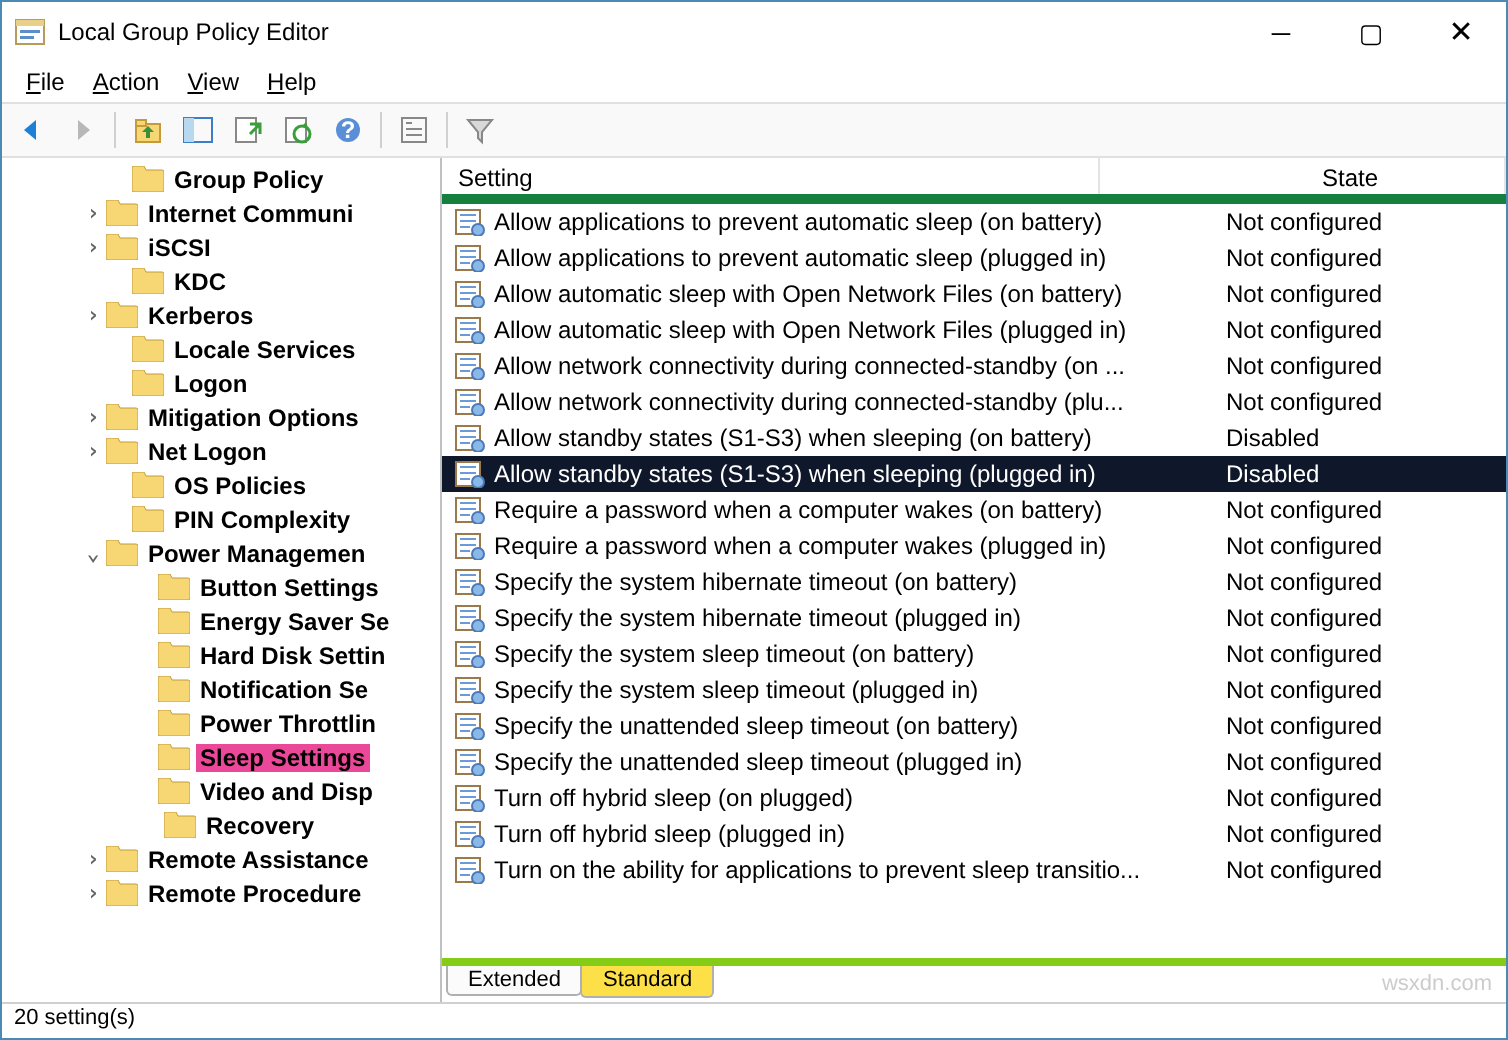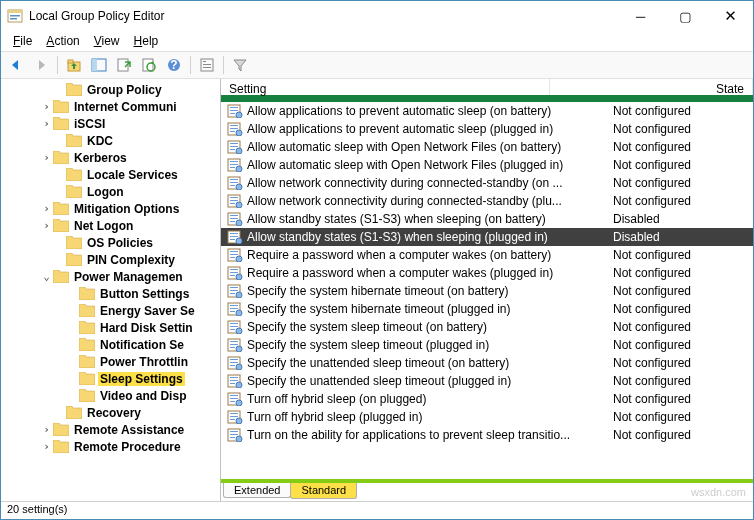--- a/index.html
+++ b/index.html
@@ -16,32 +16,32 @@
 .toolbar { height: 28px; border-top: 1px solid #e0e0e0; border-bottom: 1px solid #e0e0e0; background: #f9f9f9; display: flex; align-items: center; padding: 0 4px; gap: 3px; }
 .tbsep { width: 1px; height: 18px; background: #d0d0d0; margin: 0 2px; }
 .tbbtn { width: 22px; height: 22px; display: flex; align-items: center; justify-content: center; border: 1px solid transparent; }
 .content { flex: 1; display: flex; overflow: hidden; }
 .tree-pane { width: 220px; border-right: 1px solid #c0c0c0; overflow: hidden; position: relative; }
 .tree { padding: 2px 0; }
 .tree-row { display: flex; align-items: center; height: 17px; white-space: nowrap; padding-left: 4px; font-weight: bold; }
 .tree-row .tw { width: 13px; text-align: center; color: #666; font-size: 11px; font-family: monospace; }
 .tree-row .fi { width: 16px; height: 13px; margin-right: 3px; }
 .tree-row .lbl { padding: 0 2px; }
-.tree-row.sel .lbl { background: #fde047; }
+.tree-row.sel .lbl { background: #ec4899; }
 .list-pane { flex: 1; display: flex; flex-direction: column; overflow: hidden; }
-.list-header { height: 23px; display: flex; border-bottom: 7px solid #15803d; background: #fff; gap: 48px; }
+.list-header { height: 23px; display: flex; border-bottom: 5px solid #15803d; background: #fff; gap: 48px; }
 .list-header .col { border-right: 1px solid #e4e4e4; padding: 3px 8px; }
 .col-setting { flex: 1; }
-.col-state { width: 155px; text-align: right; }
+.col-state { width: 155px; text-align: center; }
 .list-body { flex: 1; overflow-y: scroll; overflow-x: hidden; }
 .list-row { display: flex; align-items: center; height: 18px; padding-left: 6px; }
 .list-row .ic { width: 16px; height: 14px; flex-shrink: 0; margin-right: 4px; }
 .list-row .txt { flex: 1; white-space: nowrap; overflow: hidden; text-overflow: ellipsis; }
 .list-row .st { width: 140px; padding-right: 8px; }
-.list-row.sel { background: #404040; color: #fff; }
+.list-row.sel { background: #0f172a; color: #fff; }
 .list-row.sel .st { color: #fff; }
 .tabs { height: 22px; display: flex; align-items: flex-start; padding-left: 2px; border-top: 4px solid #84cc16; }
 .tab { border: 1px solid #b0b0b0; border-top: none; border-radius: 0 0 3px 3px; padding: 1px 10px; margin-right: -1px; background: #fbfbfb; font-size: 11px; }
 .tab.active { background: #fde047; padding-bottom: 2px; }
 .statusbar { height: 18px; border-top: 1px solid #d0d0d0; padding: 1px 6px; font-size: 11px; }
 .watermark { position: fixed; right: 8px; bottom: 22px; color: #ccc; font-size: 11px; pointer-events: none; }
 ::-webkit-scrollbar { width: 17px; height: 17px; }
 ::-webkit-scrollbar-track { background: #f0f0f0; }
 ::-webkit-scrollbar-thumb { background: #c8c8c8; border: 1px solid #b0b0b0; }
 ::-webkit-scrollbar-button { background: #f0f0f0; border: 1px solid #d0d0d0; height: 17px; }
@@ -263,21 +263,21 @@
             </svg></span>
           <span class="lbl">Sleep Settings</span>
         </div>
         <div class="tree-row" style="padding-left: 65px;">
           <span class="tw"></span>
           <span class="fi"><svg viewBox="0 0 16 13">
               <path d="M0 2 L0 12 Q0 13 1 13 L15 13 Q16 13 16 12 L16 3 Q16 2 15 2 L7 2 L6 0 L1 0 Q0 0 0 1 Z" fill="#f7d774" stroke="#c49a3a" stroke-width="0.5"></path>
             </svg></span>
           <span class="lbl">Video and Disp</span>
         </div>
-        <div class="tree-row" style="padding-left: 52px;">
+        <div class="tree-row" style="padding-left: 68px;">
           <span class="tw"></span>
           <span class="fi"><svg viewBox="0 0 16 13">
               <path d="M0 2 L0 12 Q0 13 1 13 L15 13 Q16 13 16 12 L16 3 Q16 2 15 2 L7 2 L6 0 L1 0 Q0 0 0 1 Z" fill="#f7d774" stroke="#c49a3a" stroke-width="0.5"></path>
             </svg></span>
           <span class="lbl">Recovery</span>
         </div>
         <div class="tree-row" style="padding-left: 39px;">
           <span class="tw">›</span>
           <span class="fi"><svg viewBox="0 0 16 13">
               <path d="M0 2 L0 12 Q0 13 1 13 L15 13 Q16 13 16 12 L16 3 Q16 2 15 2 L7 2 L6 0 L1 0 Q0 0 0 1 Z" fill="#f7d774" stroke="#c49a3a" stroke-width="0.5"></path>

